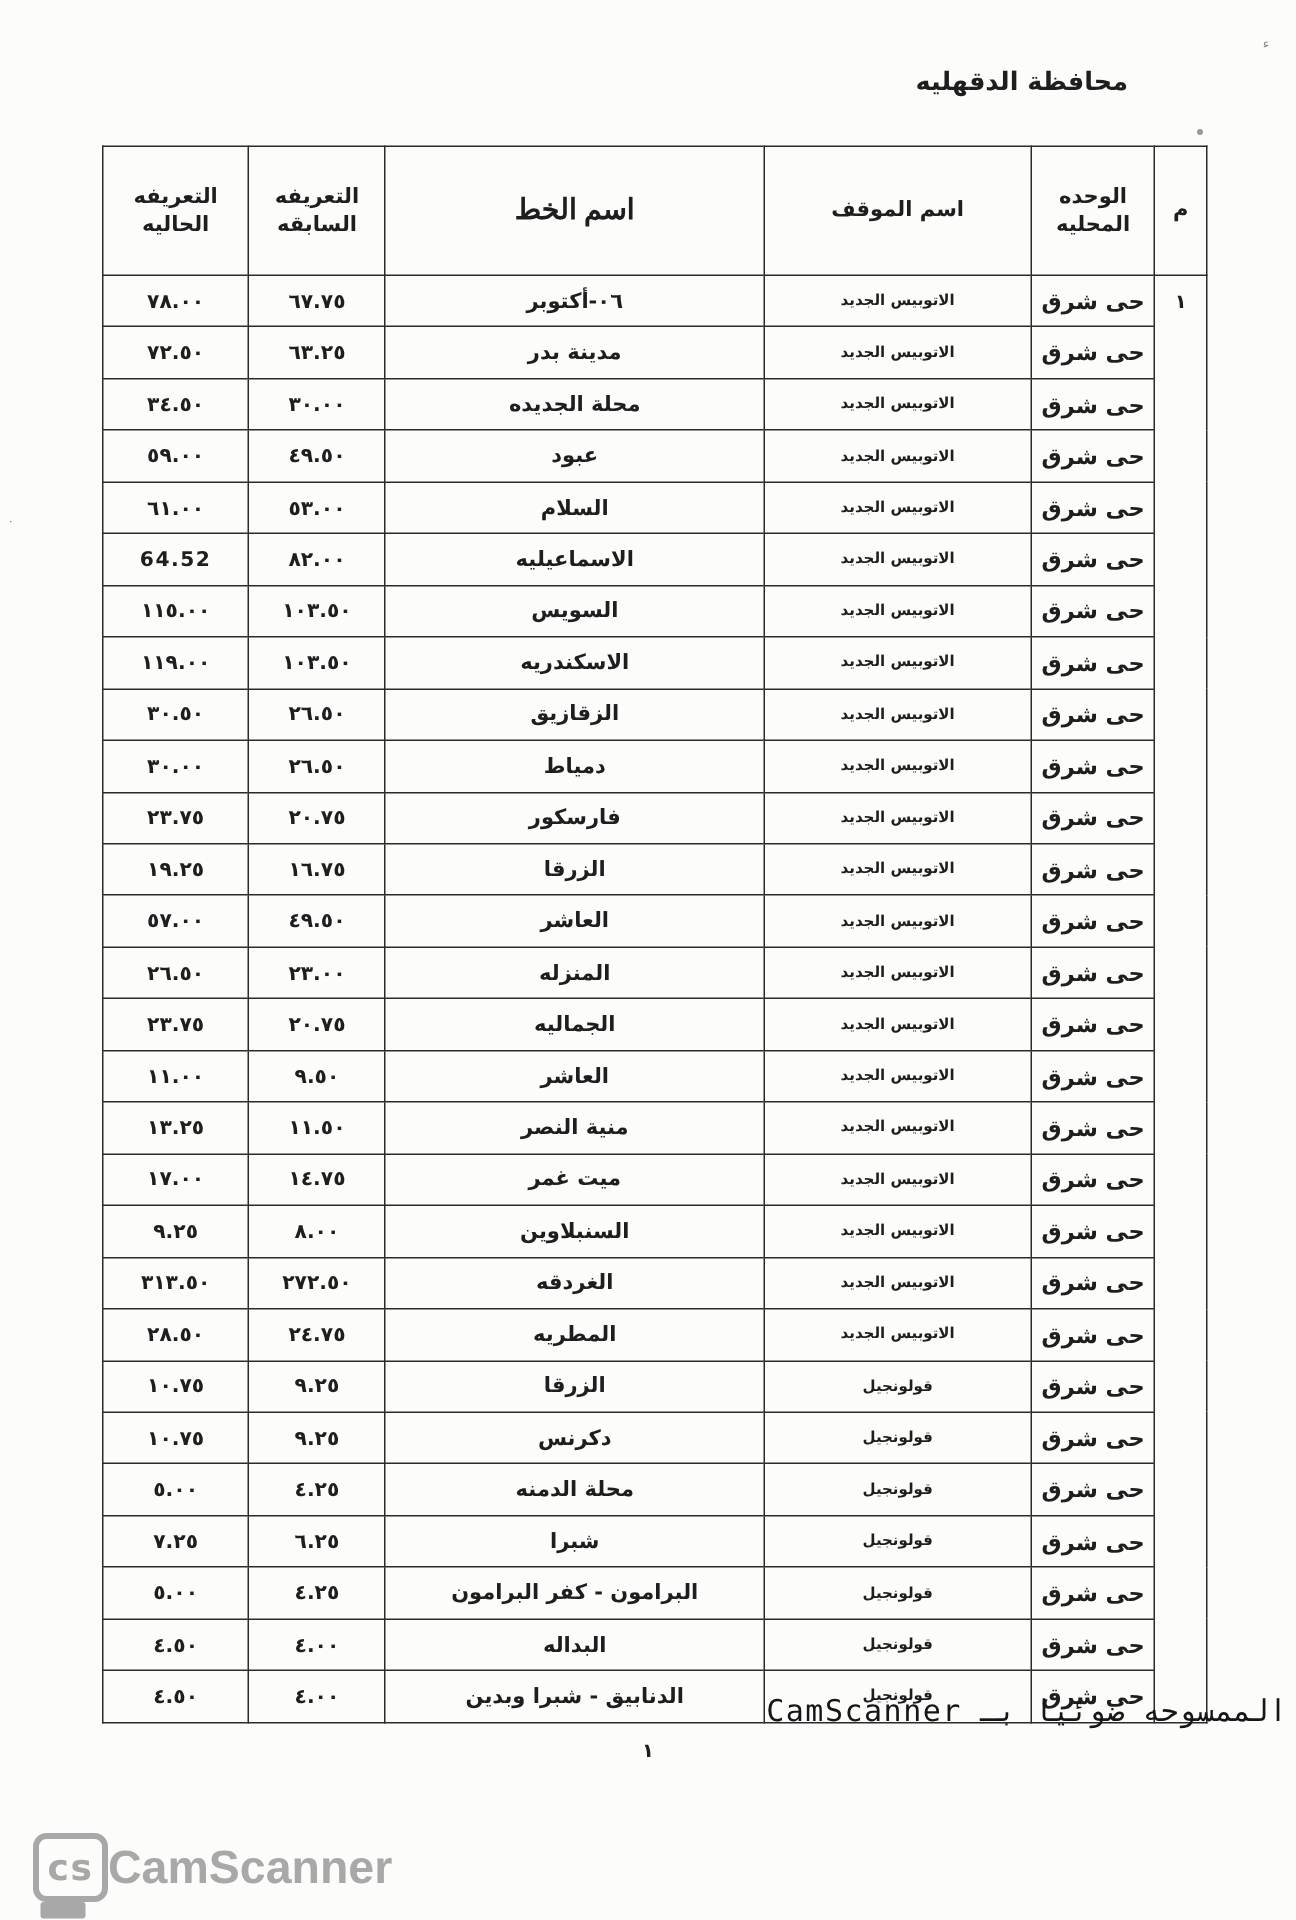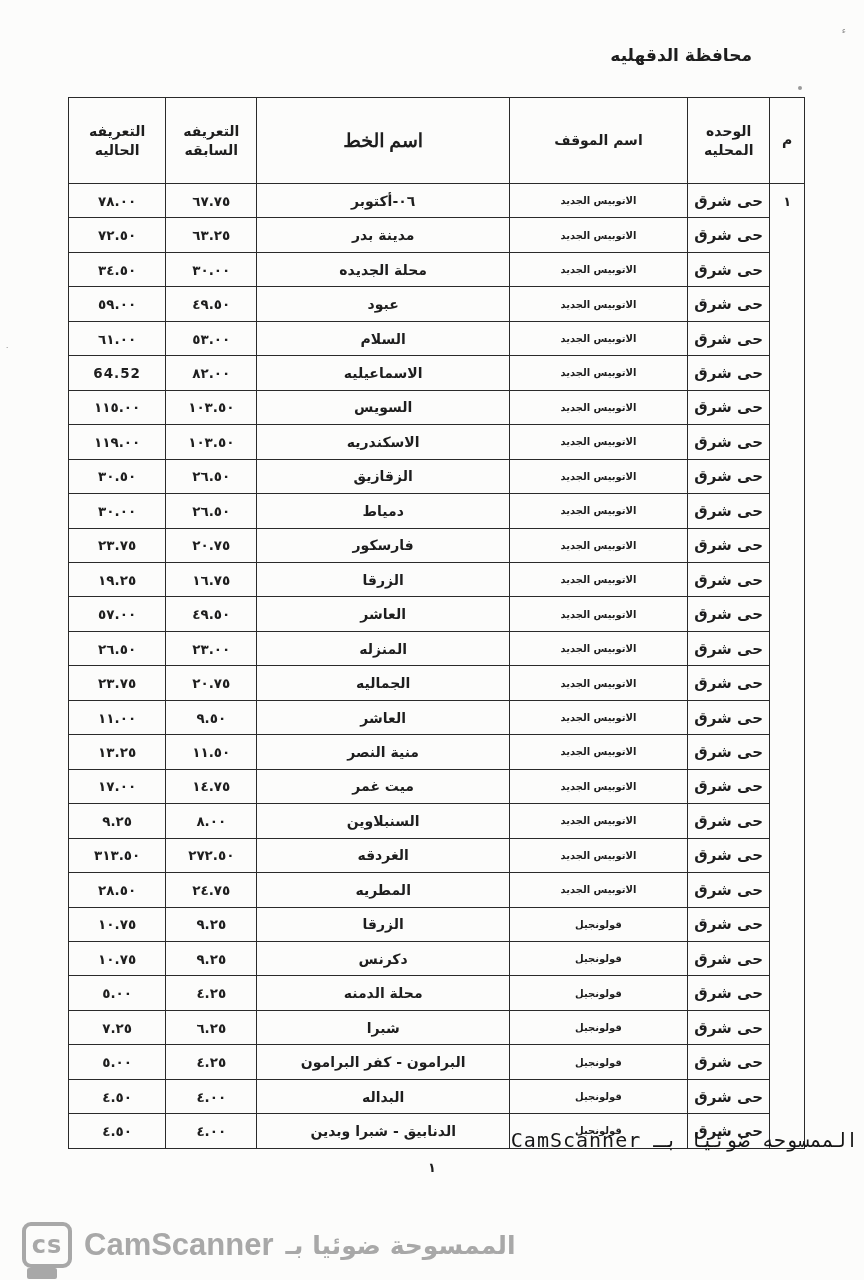--- a/index.html
+++ b/index.html
@@ -41,21 +41,21 @@
   .page-num{position:absolute;left:428px;top:1160px;font-size:13px;font-weight:bold;}
   
   .hand-note{
     position:absolute;right:6px;top:1128px;direction:rtl;
     font-size:20px;color:#161616;letter-spacing:1px;
     font-family:"DejaVu Sans Mono","DejaVu Sans",monospace;
   }
   
   .cs-mark{
     position:absolute;left:22px;top:1222px;display:flex;align-items:center;
-    gap:12px;color:#a8a8a8;
+    color:#a8a8a8;
   }
   .cs-badge{
     position:relative;width:42px;height:38px;border:4px solid #a8a8a8;
     border-radius:9px;display:flex;align-items:center;justify-content:center;
     font-weight:bold;font-size:24px;letter-spacing:1px;
   }
   .cs-badge::after{
     content:"";position:absolute;left:1px;bottom:-15px;width:30px;height:11px;
     background:#a8a8a8;border-radius:2px;
   }
@@ -297,16 +297,15 @@
       </tbody>
   </table>
 
   <div class="page-num">١</div>
 
   <div class="hand-note" dir="rtl">الممسوحه ضوئيا بـ CamScanner</div>
 
   <div class="cs-mark">
     <div class="cs-badge">cs</div>
     <div class="cs-name">CamScanner</div>
-    <div class="cs-ar">الممسوحة ضوئيا بـ</div>
   </div>
 
 </div>
 
 </body></html>

